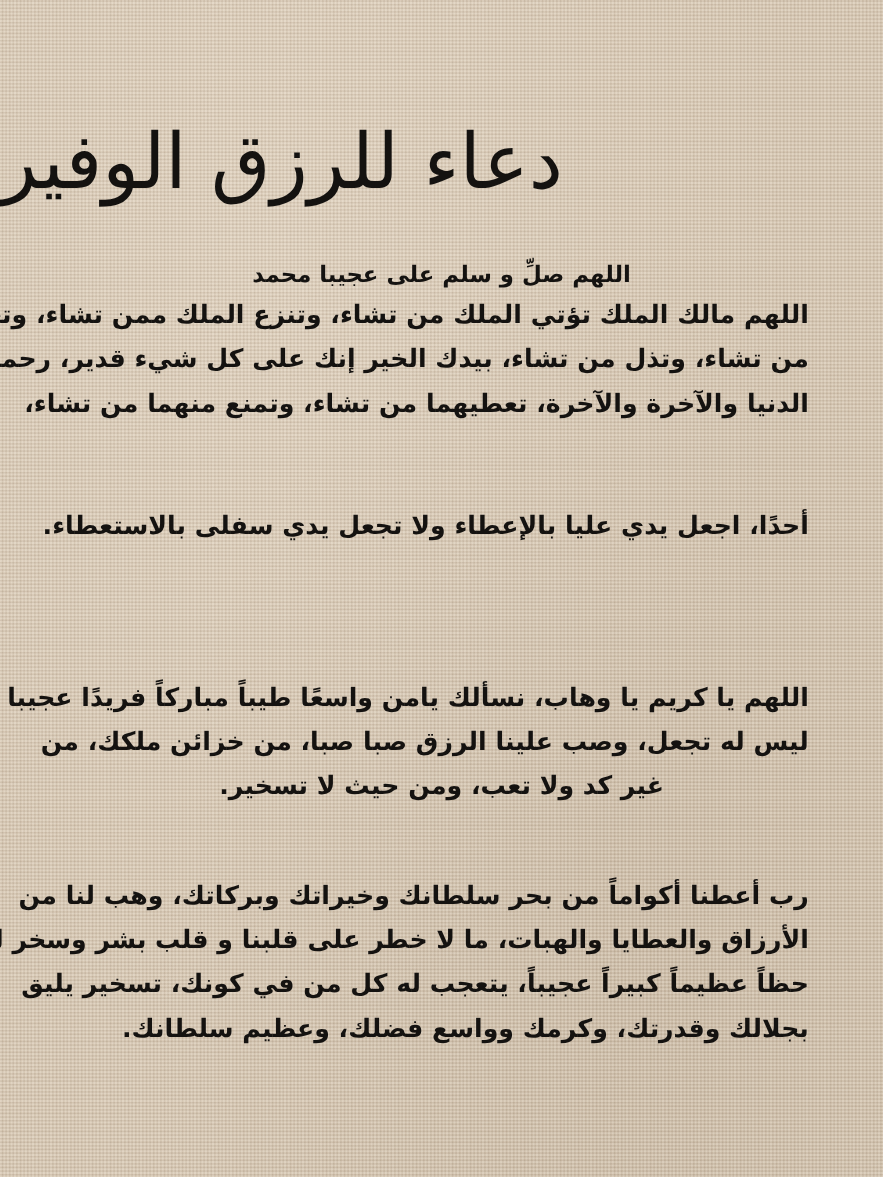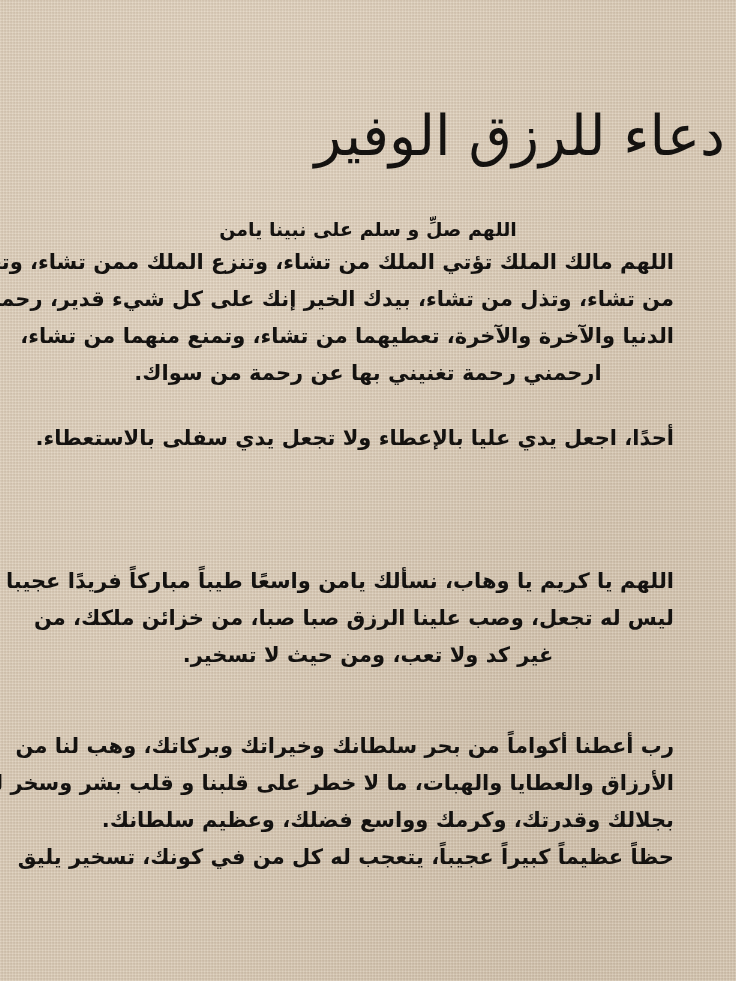--- a/index.html
+++ b/index.html
@@ -22,23 +22,23 @@
   }
   .page {
     position: absolute;
     inset: 0;
     direction: rtl;
   }
   .title {
     position: absolute;
     top: 88px;
     left: 0;
-    right: 11px;
-    text-align: right;
-    font-size: 56px;
+    right: 0;
+    text-align: left;
+    font-size: 64px;
     line-height: 96px;
     font-weight: normal;
     font-family: "DejaVu Serif", "Liberation Serif", serif;
     margin: 0;
     letter-spacing: 0;
   }
   .para {
     position: absolute;
     left: 62px;
     right: 62px;
@@ -63,39 +63,38 @@
   .p3 { top: 563px; }
   .p4 { top: 728px; text-align: right; }
 </style>
 </head>
 <body>
 
 <div class="page">
   <h1 class="title">دعاء للرزق الوفير</h1>
 
   <p class="para salawat">
-    <span class="line">اللهم صلِّ و سلم على نبينا يامن</span>
+    <span class="line">اللهم صلِّ و سلم على عجيبا محمد</span>
   </p>
 
   <p class="para p1">
     <span class="line">اللهم مالك الملك تؤتي الملك من تشاء، وتنزع الملك ممن تشاء، وتعز</span>
     <span class="line">من تشاء، وتذل من تشاء، بيدك الخير إنك على كل شيء قدير، رحمن</span>
     <span class="line">الدنيا والآخرة والآخرة، تعطيهما من تشاء، وتمنع منهما من تشاء،</span>
-    <span class="line">ارحمني رحمة تغنيني بها عن رحمة من سواك.</span>
   </p>
 
   <p class="para p2">
     <span class="line">أحدًا، اجعل يدي عليا بالإعطاء ولا تجعل يدي سفلى بالاستعطاء.</span>
   </p>
 
   <p class="para p3">
     <span class="line">اللهم يا كريم يا وهاب، نسألك يامن واسعًا طيباً مباركاً فريدًا عجيبا</span>
     <span class="line">ليس له تجعل، وصب علينا الرزق صبا صبا، من خزائن ملكك، من</span>
     <span class="line">غير كد ولا تعب، ومن حيث لا تسخير.</span>
   </p>
 
   <p class="para p4">
     <span class="line">رب أعطنا أكواماً من بحر سلطانك وخيراتك وبركاتك، وهب لنا من</span>
     <span class="line">الأرزاق والعطايا والهبات، ما لا خطر على قلبنا و قلب بشر وسخر لنا</span>
+    <span class="line">حظاً عظيماً كبيراً عجيباً، يتعجب له كل من في كونك، تسخير يليق</span>
     <span class="line">بجلالك وقدرتك، وكرمك وواسع فضلك، وعظيم سلطانك.</span>
-    <span class="line">حظاً عظيماً كبيراً عجيباً، يتعجب له كل من في كونك، تسخير يليق</span>
   </p>
 </div>
 
 </body></html>

